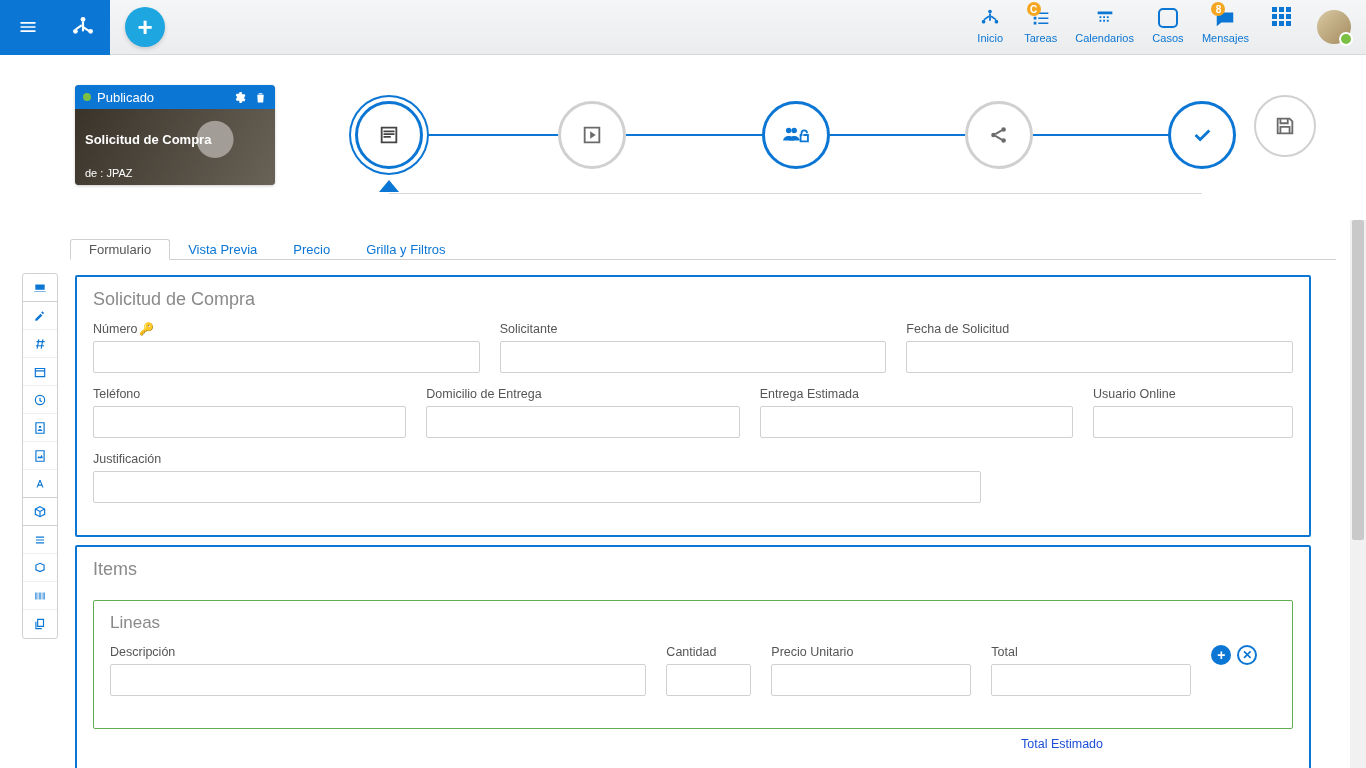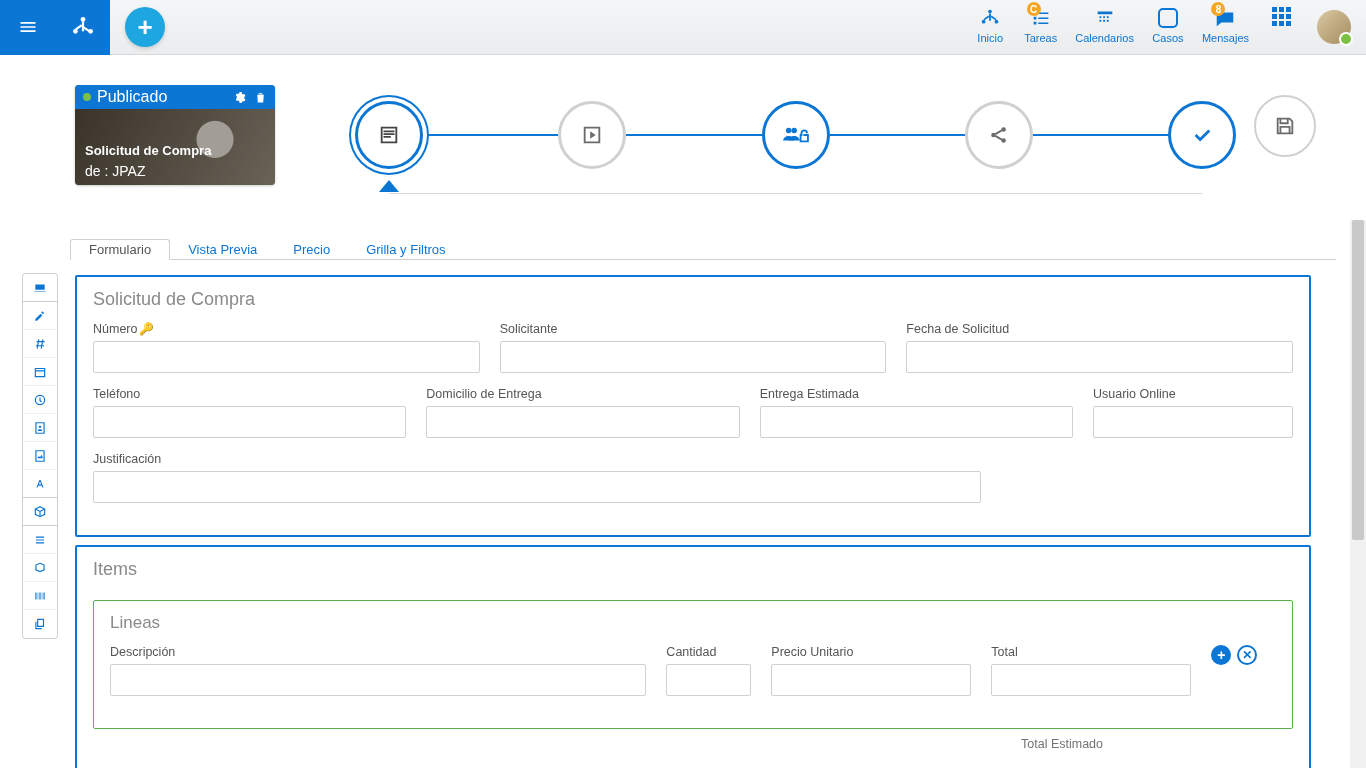--- a/index.html
+++ b/index.html
@@ -55,31 +55,31 @@
   .apps-grid span { background:var(--blue); }
   .casos-icon { width:20px; height:20px; border:2.5px solid var(--blue); border-radius:5px; }
 
   
   .main { position:absolute; top:55px; left:0; right:0; bottom:0; background:#fff; }
   .card {
     position:absolute; top:30px; left:75px; width:200px; height:100px; border-radius:4px; overflow:hidden;
     background:#7b7065; color:#fff; box-shadow:0 1px 3px rgba(0,0,0,.2);
   }
   .card-top {
-    background:var(--blue); height:24px; display:flex; align-items:center; padding:0 8px; font-size:16px; justify-content:space-between;
+    background:var(--blue); height:24px; display:flex; align-items:center; padding:0 8px; font-size:13px; justify-content:space-between;
   }
   .card-top .status { display:flex; align-items:center; gap:6px; }
   .card-top .status .dot { width:8px; height:8px; border-radius:50%; background:var(--green); }
   .card-actions { display:flex; gap:8px; }
   .card-actions svg { width:13px; height:13px; fill:#fff; cursor:pointer; }
   .card-body { position:relative; height:76px; padding:18px 10px 6px; font-size:12px; display:flex; flex-direction:column; justify-content:flex-end;
     background: linear-gradient(rgba(0,0,0,.25),rgba(0,0,0,.25)), radial-gradient(circle at 70% 40%, #d8d2c8 0 18px, transparent 19px), linear-gradient(120deg,#4d4437,#8c8374);
   }
   .card-body .title { font-weight:bold; font-size:13px; }
-  .card-body .sub { font-size:14px; margin-top:5px; }
+  .card-body .sub { font-size:11px; margin-top:20px; }
 
   
   .steps {
     position:absolute; top:35px; left:355px; right:130px; height:90px; display:flex; align-items:center;
   }
   .steps::after {
     content:""; position:absolute; left:34px; right:34px; bottom:-14px; height:1px; background:#d8d8d8;
   }
   .step-line { flex:1; height:2px; background:var(--blue); }
   .step {
@@ -142,21 +142,21 @@
   .field.small { flex:0 0 85px; min-width:0; }
   .field label { display:block; font-size:12.5px; color:#555; margin-bottom:5px; }
   .field label .key { color:#d9534f; font-size:12px; margin-left:2px; }
   .field input {
     width:100%; height:32px; border:1px solid var(--gray-border); border-radius:2px; padding:4px 6px; font-size:13px;
   }
   .line-actions { display:flex; align-items:flex-end; gap:6px; padding-bottom:4px; }
   .circ { width:20px; height:20px; border-radius:50%; display:flex; align-items:center; justify-content:center; cursor:pointer; }
   .circ.add { background:var(--blue); color:#fff; font-weight:bold; font-size:14px; }
   .circ.del { border:2px solid var(--blue); color:var(--blue); font-weight:bold; font-size:12px; }
-  .total-est { text-align:right; font-size:12.5px; color:#737373; margin-top:4px; padding-right:190px; }
+  .total-est { text-align:right; font-size:12.5px; color:#1d4ed8; margin-top:4px; padding-right:190px; }
 
   
   .right-scroll {
     position:absolute; top:165px; right:0; width:16px; bottom:0; background:#f1f1f1;
   }
   .right-scroll .thumb {
     position:absolute; top:0; left:2px; right:2px; height:320px; background:#c9c9c9; border-radius:2px;
   }
 </style>
 </head>

